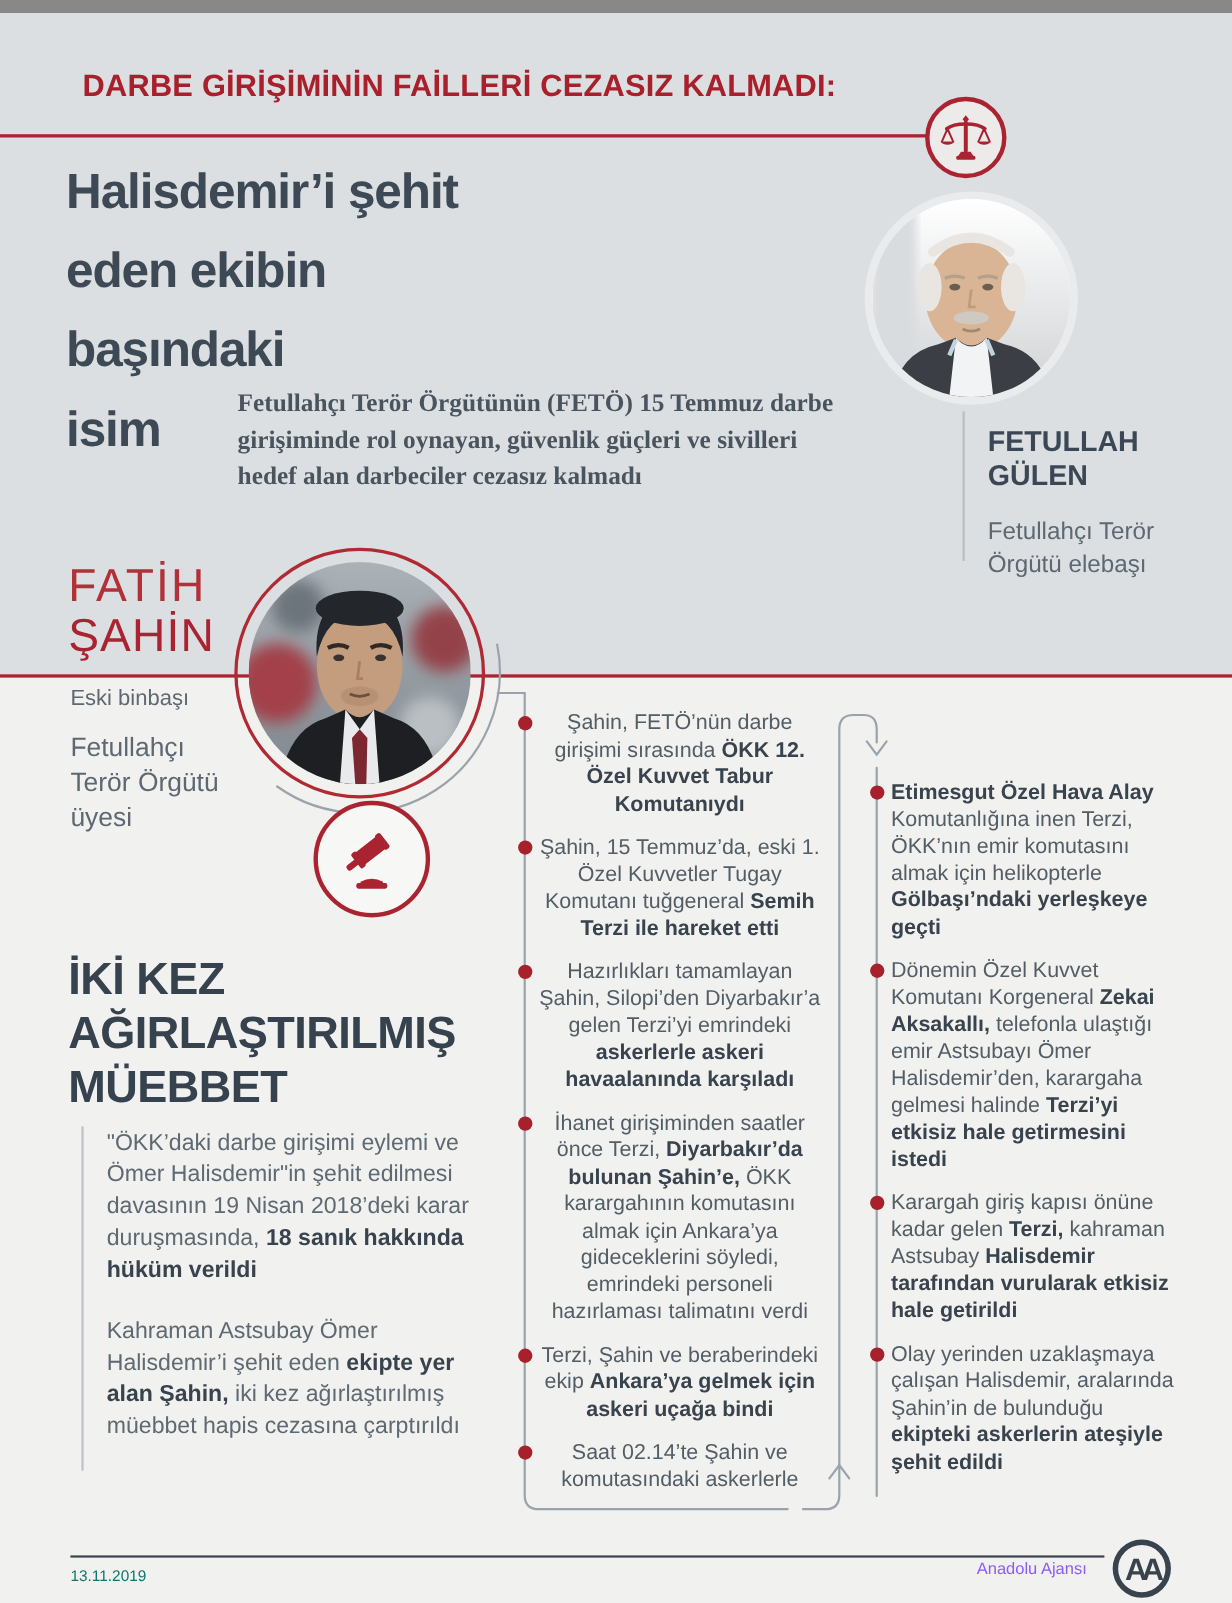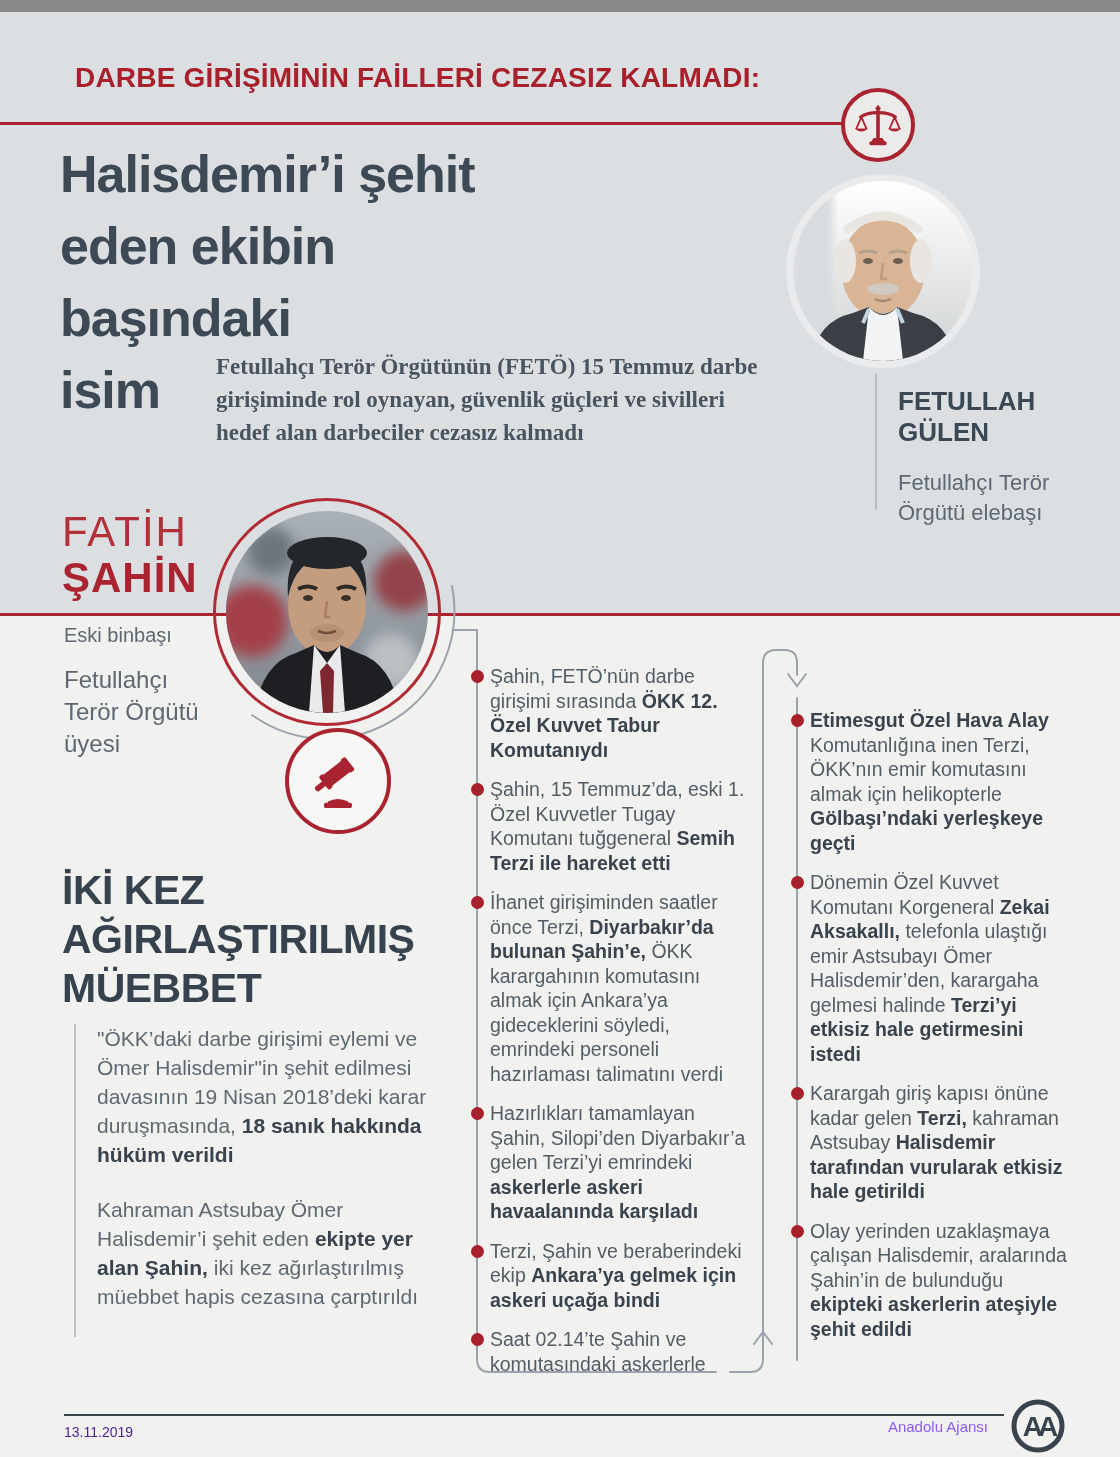--- a/index.html
+++ b/index.html
@@ -8,58 +8,58 @@
   .top-bg{position:absolute;top:0;left:0;width:1120px;height:601px;background:#dcdfe2;}
   .red-divider{position:absolute;top:601px;left:0;width:1120px;height:3px;background:#a92430;}
   .overlay{position:absolute;top:0;left:0;pointer-events:none;}
 
   .kicker{position:absolute;left:75px;top:50px;font-size:28px;font-weight:bold;
           color:#a8202b;letter-spacing:.2px;}
   .top-red-line{position:absolute;left:0;top:110px;width:843px;height:3px;background:#a92430;}
   .scales-circle{position:absolute;left:841px;top:76px;width:74px;height:74px;border:4px solid #a92430;
           border-radius:50%;background:#ecebe9;box-sizing:border-box;display:flex;align-items:center;justify-content:center;}
 
-  .title{position:absolute;left:60px;top:126px;font-size:52px;line-height:72px;font-weight:bold;
+  .title{position:absolute;left:60px;top:126px;font-size:45px;line-height:72px;font-weight:bold;
          color:#3d4955;letter-spacing:-1px;white-space:pre-line;}
   .subtitle{position:absolute;left:216px;top:338px;width:560px;font-size:23px;line-height:33px;
          font-weight:bold;color:#49545f;font-family:Liberation Serif, serif;}
 
   .gulen-photo{position:absolute;left:786px;top:162px;width:194px;height:194px;border-radius:50%;
          border:7px solid #e9ebed;box-sizing:border-box;overflow:hidden;background:#fff;}
   .gulen-photo svg{display:block;}
   .gulen-name{position:absolute;left:898px;top:374px;font-size:26px;line-height:31px;font-weight:bold;
          color:#3b4754;white-space:pre-line;}
   .gulen-role{position:absolute;left:898px;top:456px;width:210px;font-size:22px;line-height:30px;color:#5d6872;}
 
   .fatih{position:absolute;left:62px;top:496px;font-size:42px;color:#b23038;letter-spacing:2px;}
-  .sahin-name{position:absolute;left:62px;top:542px;font-size:42px;font-weight:bold;color:#a92430;letter-spacing:1px;}
+  .sahin-name{position:absolute;left:62px;top:542px;font-size:42px;font-weight:normal;color:#a92430;letter-spacing:1px;}
   .sahin-ring{position:absolute;left:213px;top:486px;width:228px;height:228px;border:3px solid #b02a33;
          border-radius:50%;box-sizing:border-box;}
   .sahin-photo{position:absolute;left:226px;top:499px;width:202px;height:202px;border-radius:50%;overflow:hidden;}
   .sahin-role1{position:absolute;left:64px;top:612px;font-size:20px;color:#5d6872;}
   .sahin-role2{position:absolute;left:64px;top:652px;font-size:24px;line-height:32px;color:#5d6872;white-space:pre-line;}
   .gavel-circle{position:absolute;left:285px;top:716px;width:106px;height:106px;border:4px solid #a92430;
          border-radius:50%;background:#f7f7f5;box-sizing:border-box;display:flex;align-items:center;justify-content:center;}
 
   .verdict-heading{position:absolute;left:62px;top:854px;font-size:41px;line-height:49px;font-weight:bold;
          color:#36424e;letter-spacing:-.5px;white-space:pre-line;}
   .verdict-paragraphs{position:absolute;left:74px;top:1012px;width:358px;border-left:2px solid #bcc2c7;
          padding-left:21px;box-sizing:border-box;}
   .verdict-paragraphs p{margin:0 0 26px 0;font-size:21px;line-height:29px;color:#5e6972;}
   .verdict-paragraphs strong,.bullet-text strong{color:#39434e;}
 
   .col{position:absolute;display:flex;flex-direction:column;gap:15px;}
-  .col-middle{left:464px;top:652px;width:282px;}
+  .col-middle{left:464px;top:633px;width:282px;text-align:center;}
   .col-right{left:784px;top:696px;width:292px;}
   .bullet-item{position:relative;padding-left:26px;}
   .dot{position:absolute;left:7px;top:6px;width:13px;height:13px;border-radius:50%;background:#a6212c;}
   .bullet-text{margin:0;font-size:19.5px;line-height:24.5px;color:#525d66;}
 
   .footer-line{position:absolute;left:64px;top:1402px;width:940px;height:2px;background:#3a434c;}
-  .footer-date{position:absolute;left:64px;top:1412px;font-size:14px;color:#4c1d95;}
+  .footer-date{position:absolute;left:64px;top:1412px;font-size:14px;color:#0f766e;}
   .footer-agency{position:absolute;left:858px;top:1406px;width:130px;text-align:right;font-size:15px;color:#8b5cf6;}
   .aa-logo{position:absolute;left:1008px;top:1384px;width:60px;height:60px;}
 </style>
 </head>
 <body>
 
 <div class="page">
 
   <div class="top-bg"></div>
   <div class="red-divider"></div>
@@ -201,25 +201,25 @@
       <div class="bullet-item">
         <span class="dot"></span>
         <p class="bullet-text"><span>Şahin, FETÖ’nün darbe girişimi sırasında </span><strong>ÖKK 12. Özel Kuvvet Tabur Komutanıydı</strong></p>
       </div>
       <div class="bullet-item">
         <span class="dot"></span>
         <p class="bullet-text"><span>Şahin, 15 Temmuz’da, eski 1. Özel Kuvvetler Tugay Komutanı tuğgeneral </span><strong>Semih Terzi ile hareket etti</strong></p>
       </div>
       <div class="bullet-item">
         <span class="dot"></span>
+        <p class="bullet-text"><span>Hazırlıkları tamamlayan Şahin, Silopi’den Diyarbakır’a gelen Terzi’yi emrindeki </span><strong>askerlerle askeri havaalanında karşıladı</strong></p>
+      </div>
+      <div class="bullet-item">
+        <span class="dot"></span>
         <p class="bullet-text"><span>İhanet girişiminden saatler önce Terzi, </span><strong>Diyarbakır’da bulunan Şahin’e,</strong><span> ÖKK karargahının komutasını almak için Ankara’ya gideceklerini söyledi, emrindeki personeli hazırlaması talimatını verdi</span></p>
-      </div>
-      <div class="bullet-item">
-        <span class="dot"></span>
-        <p class="bullet-text"><span>Hazırlıkları tamamlayan Şahin, Silopi’den Diyarbakır’a gelen Terzi’yi emrindeki </span><strong>askerlerle askeri havaalanında karşıladı</strong></p>
       </div>
       <div class="bullet-item">
         <span class="dot"></span>
         <p class="bullet-text"><span>Terzi, Şahin ve beraberindeki ekip </span><strong>Ankara’ya gelmek için askeri uçağa bindi</strong></p>
       </div>
       <div class="bullet-item">
         <span class="dot"></span>
         <p class="bullet-text"><span>Saat 02.14’te Şahin ve komutasındaki askerlerle</span></p>
       </div>
     </div>

